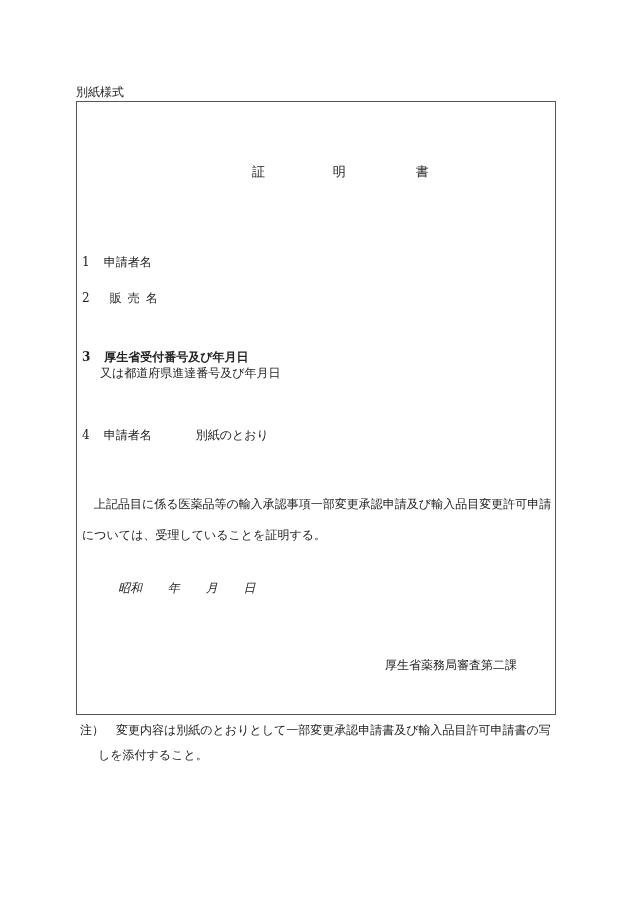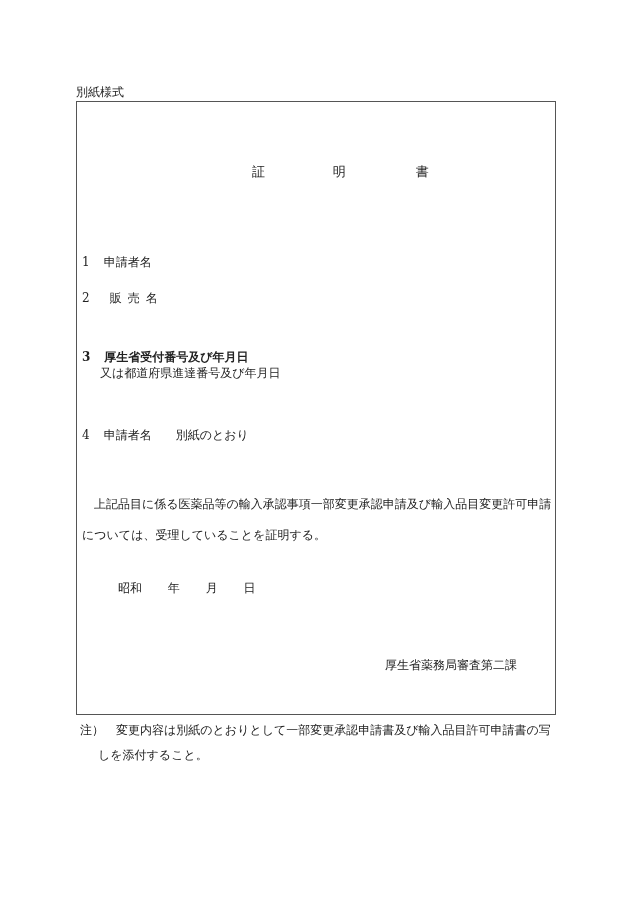--- a/index.html
+++ b/index.html
@@ -42,27 +42,27 @@
 
 <div class="abs" style="left:82px; top:349px;font-weight:bold;">
   <span class="num">3</span>
   <span>厚生省受付番号及び年月日</span>
 </div>
 <div class="abs" style="left:100px; top:365px;">又は都道府県進達番号及び年月日</div>
 
 <div class="abs" style="left:82px; top:427px;">
   <span class="num">4</span>
   <span>申請者名</span>
-  <span style="margin-left:20px;font-family:Liberation Serif, serif;">別紙のとおり</span>
+  <span style="margin-left:40px;font-family:Liberation Serif, serif;">別紙のとおり</span>
 </div>
 
 <div class="abs" style="left:94px; top:496px;">上記品目に係る医薬品等の輸入承認事項一部変更承認申請及び輸入品目変更許可申請</div>
 <div class="abs" style="left:82px; top:527px;">については、受理していることを証明する。</div>
 
-<div class="abs" style="left:118px; top:580px;">
+<div class="abs" style="left:118px; top:580px;font-style:italic;">
   <span>昭和</span>
   <span style="margin-left:22px;">年</span>
   <span style="margin-left:22px;">月</span>
   <span style="margin-left:22px;">日</span>
 </div>
 
 <div class="abs" style="left:385px; top:657px;">厚生省薬務局審査第二課</div>
 
 <div class="abs" style="left:80px; top:722px;">注）　変更内容は別紙のとおりとして一部変更承認申請書及び輸入品目許可申請書の写</div>
 <div class="abs" style="left:76px; top:747px;margin-left:22px;">しを添付すること。</div>

